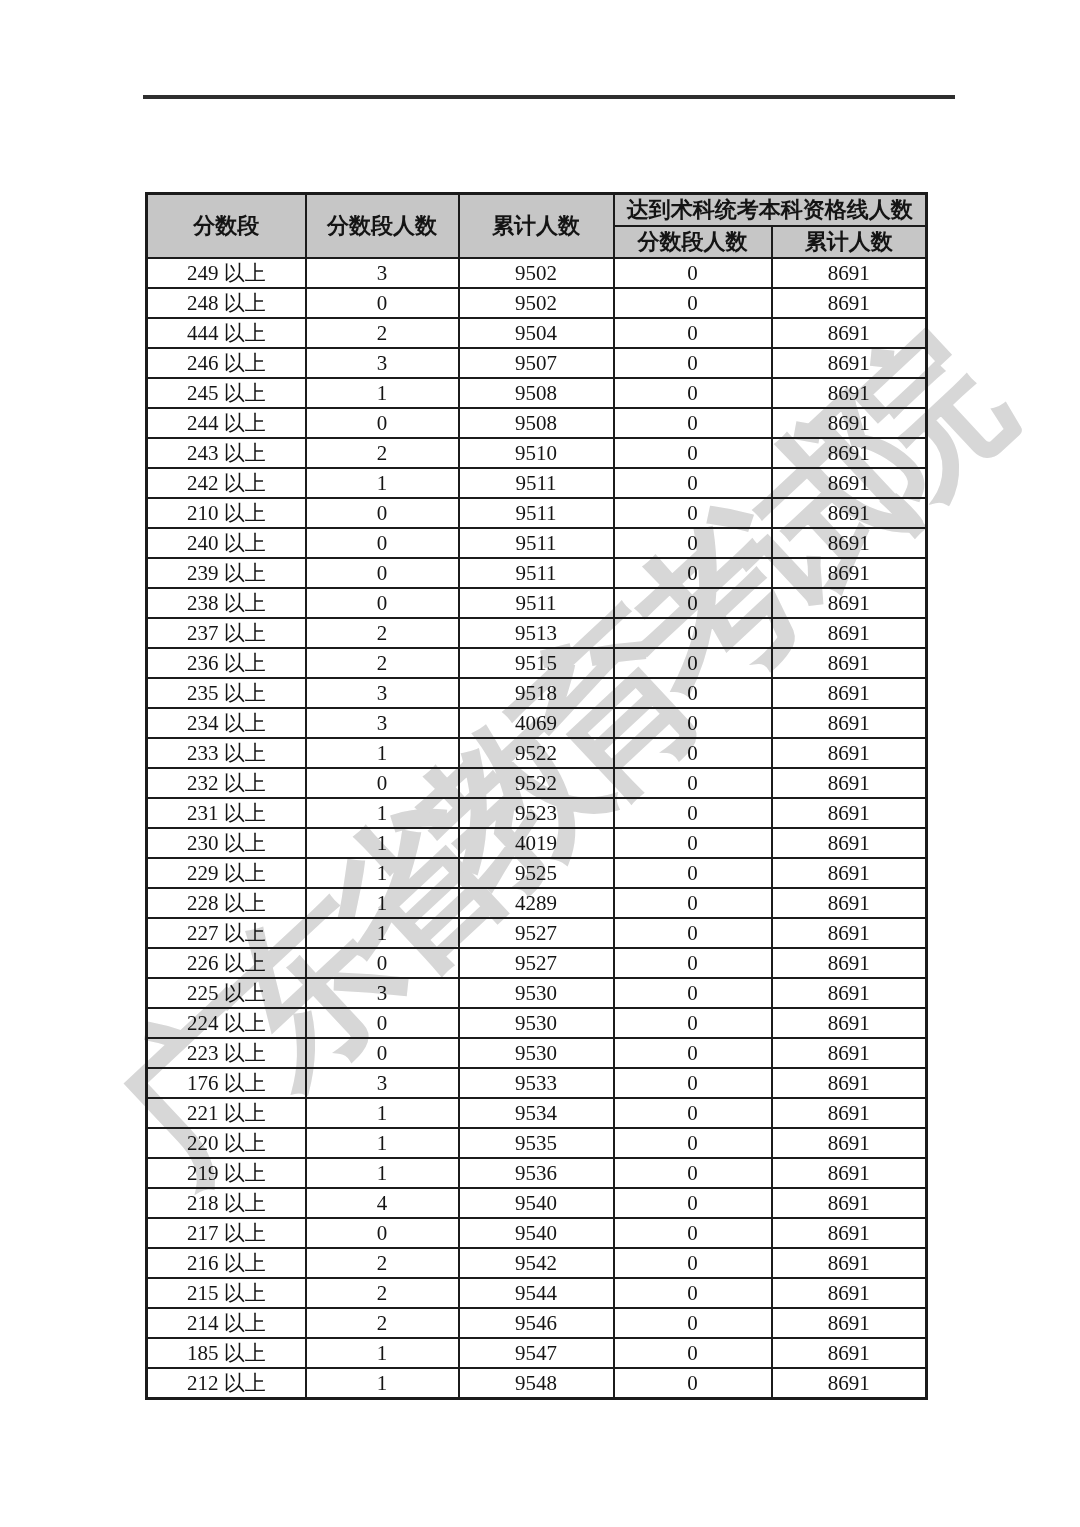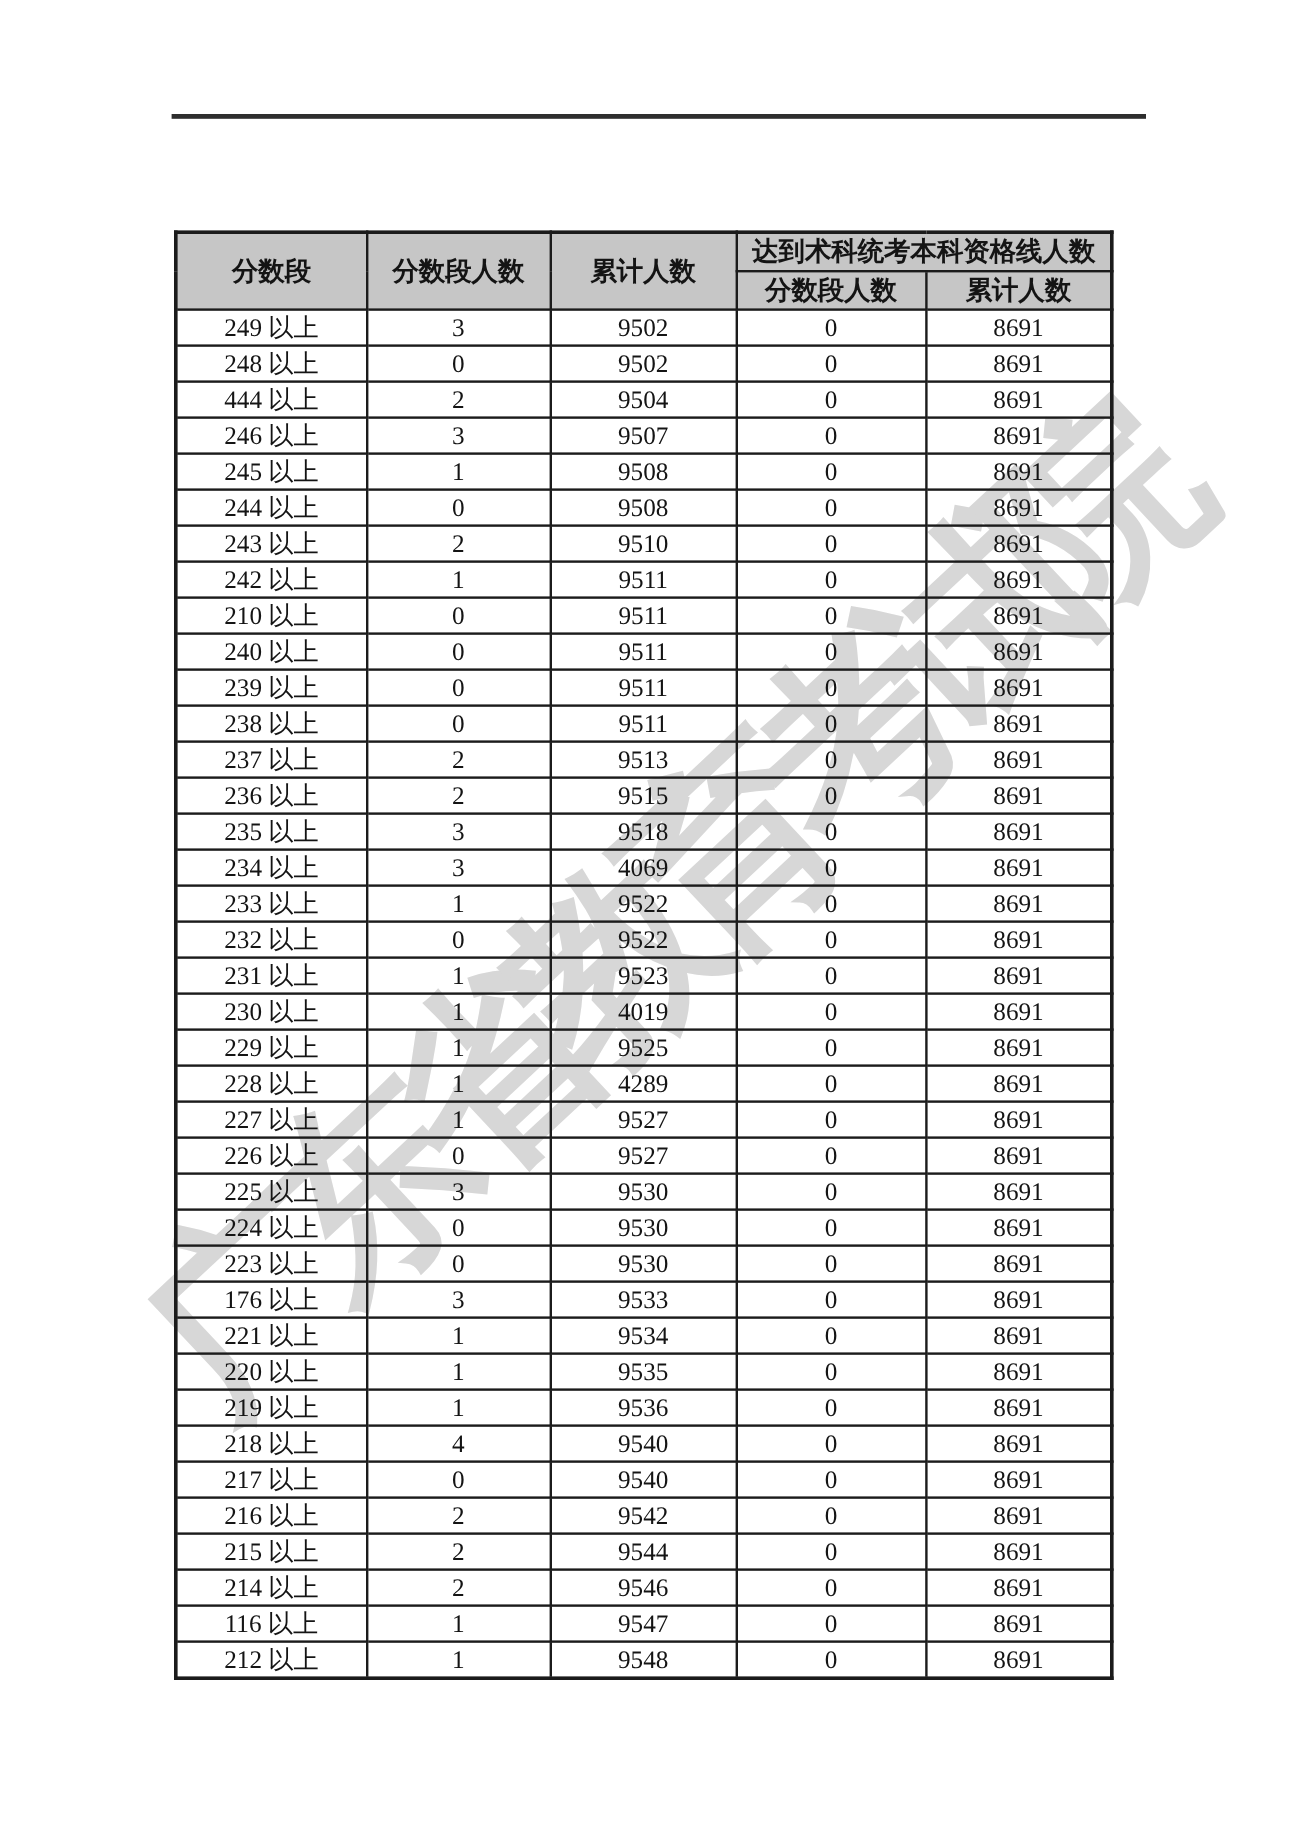--- a/index.html
+++ b/index.html
@@ -337,21 +337,21 @@
         <td>8691</td>
       </tr>
       <tr>
         <td>214 以上</td>
         <td>2</td>
         <td>9546</td>
         <td>0</td>
         <td>8691</td>
       </tr>
       <tr>
-        <td>116 以上</td>
+        <td>185 以上</td>
         <td>1</td>
         <td>9547</td>
         <td>0</td>
         <td>8691</td>
       </tr>
       <tr>
         <td>212 以上</td>
         <td>1</td>
         <td>9548</td>
         <td>0</td>

